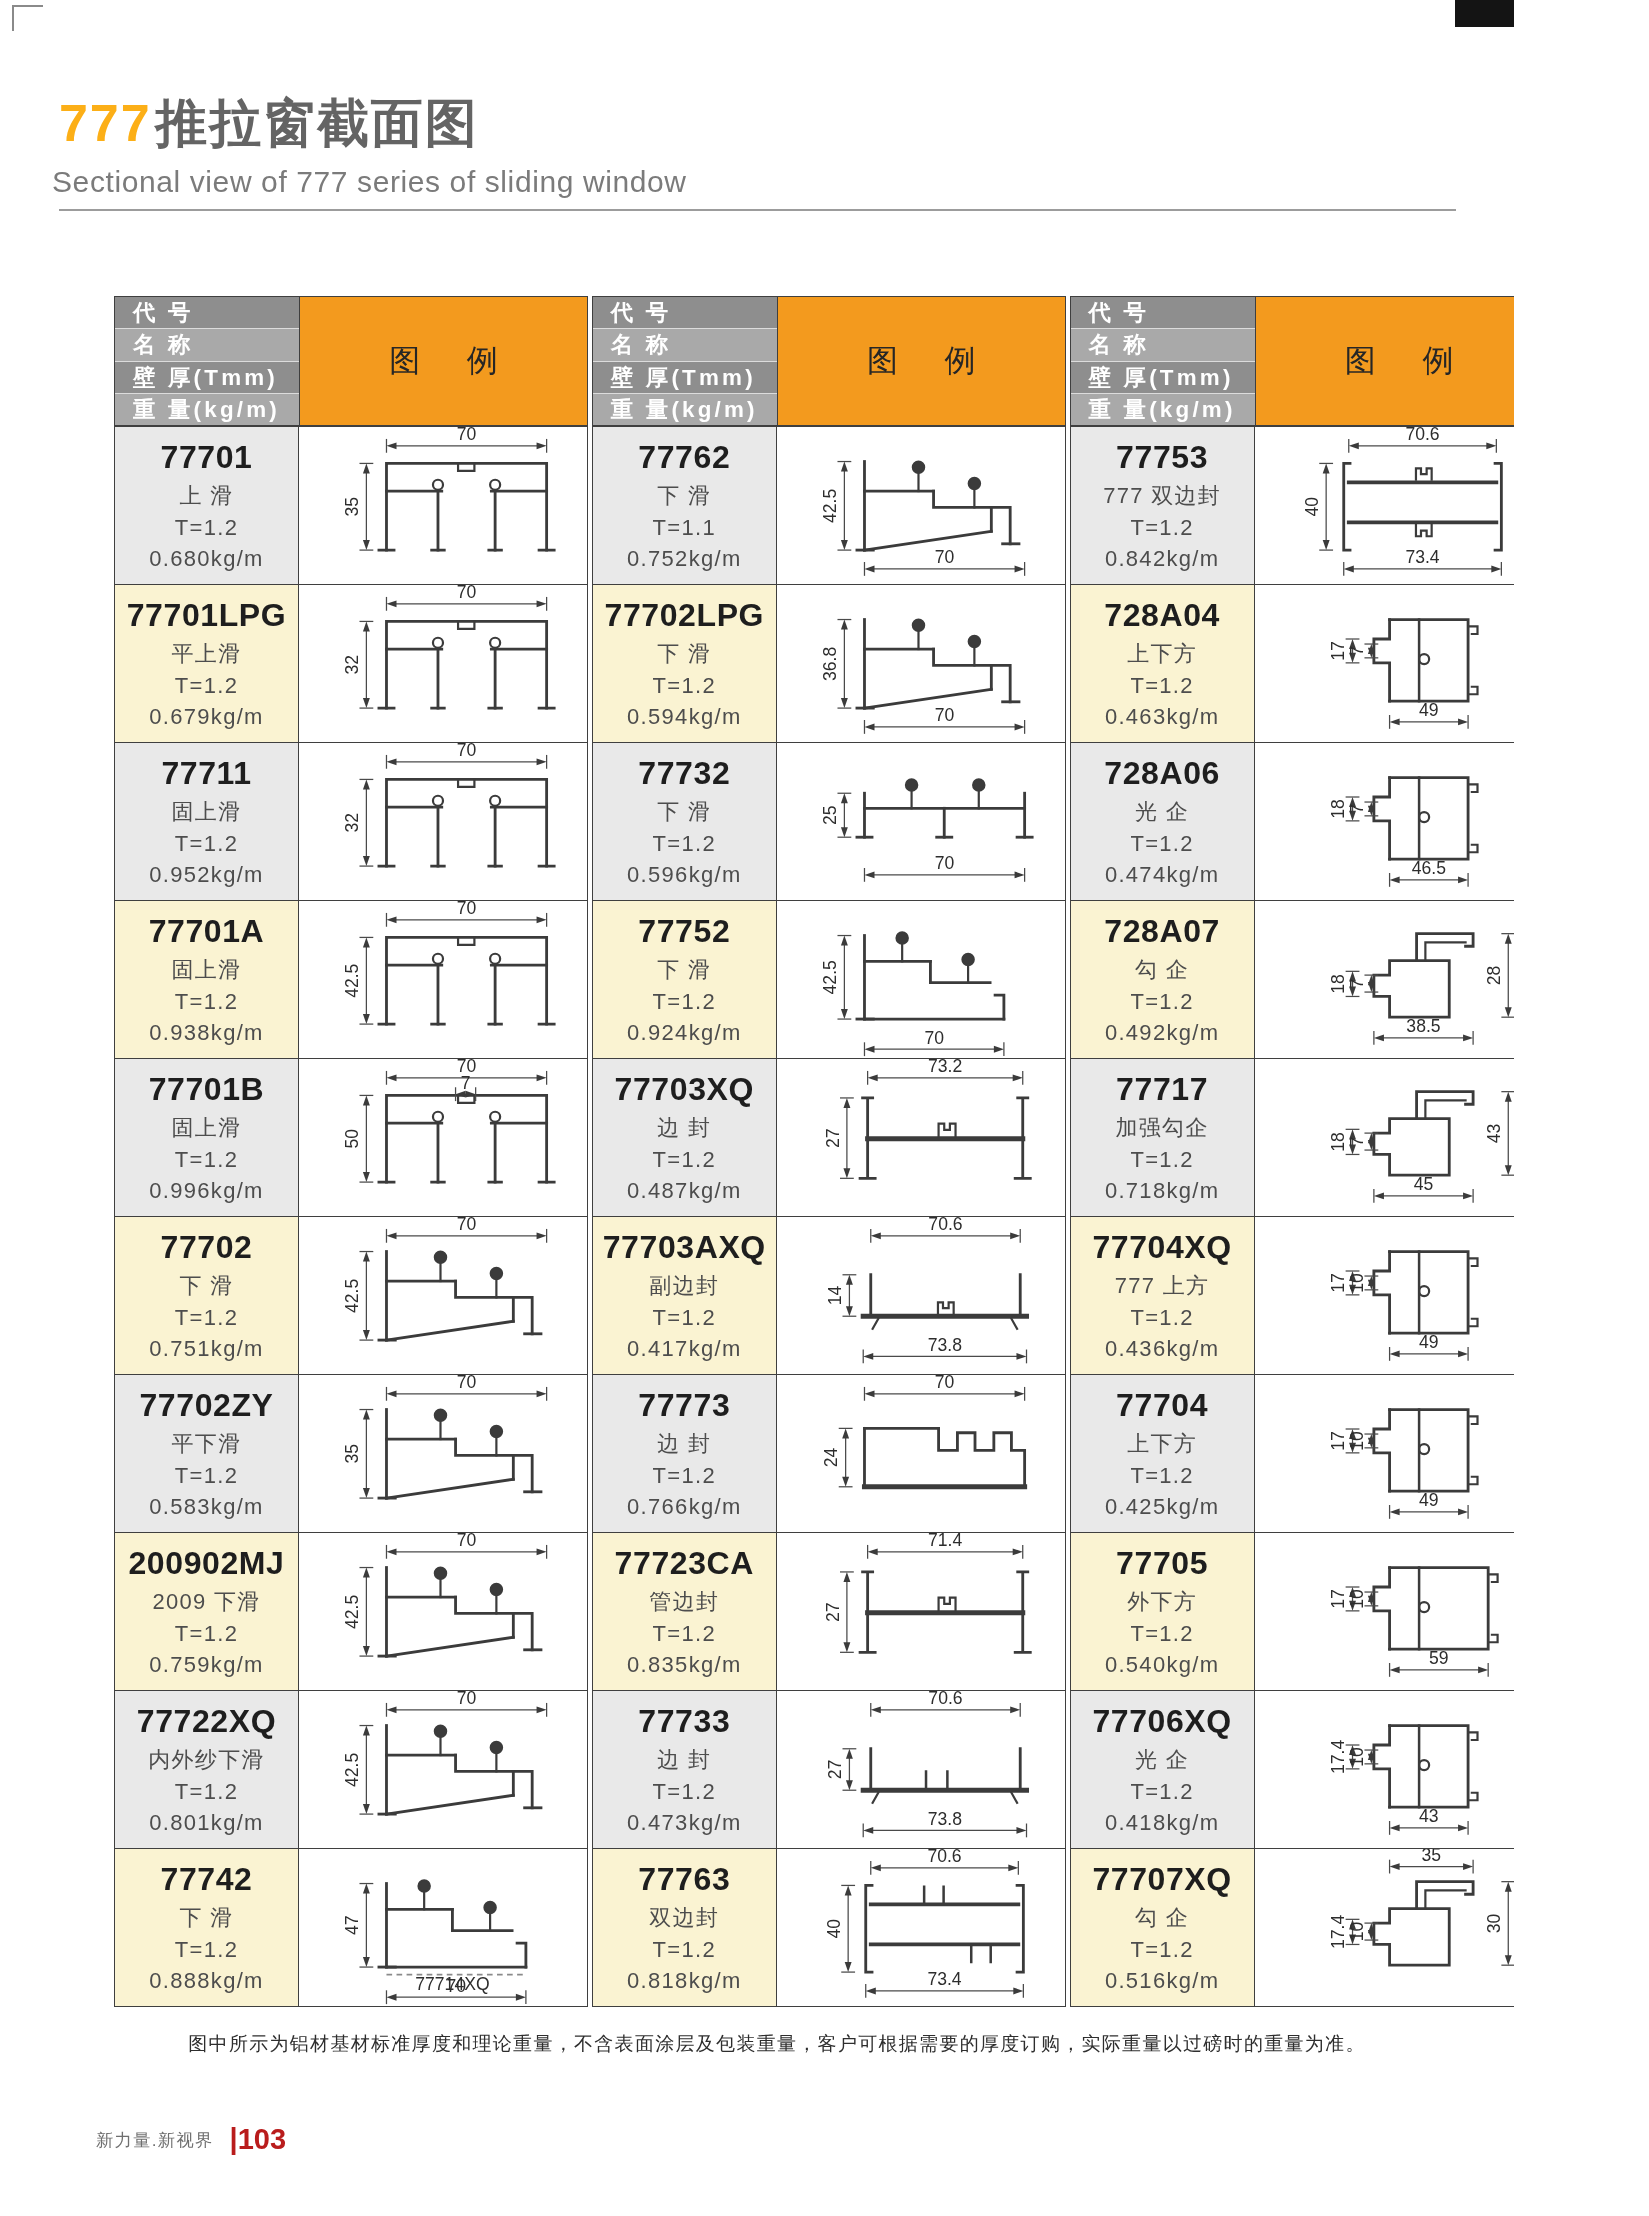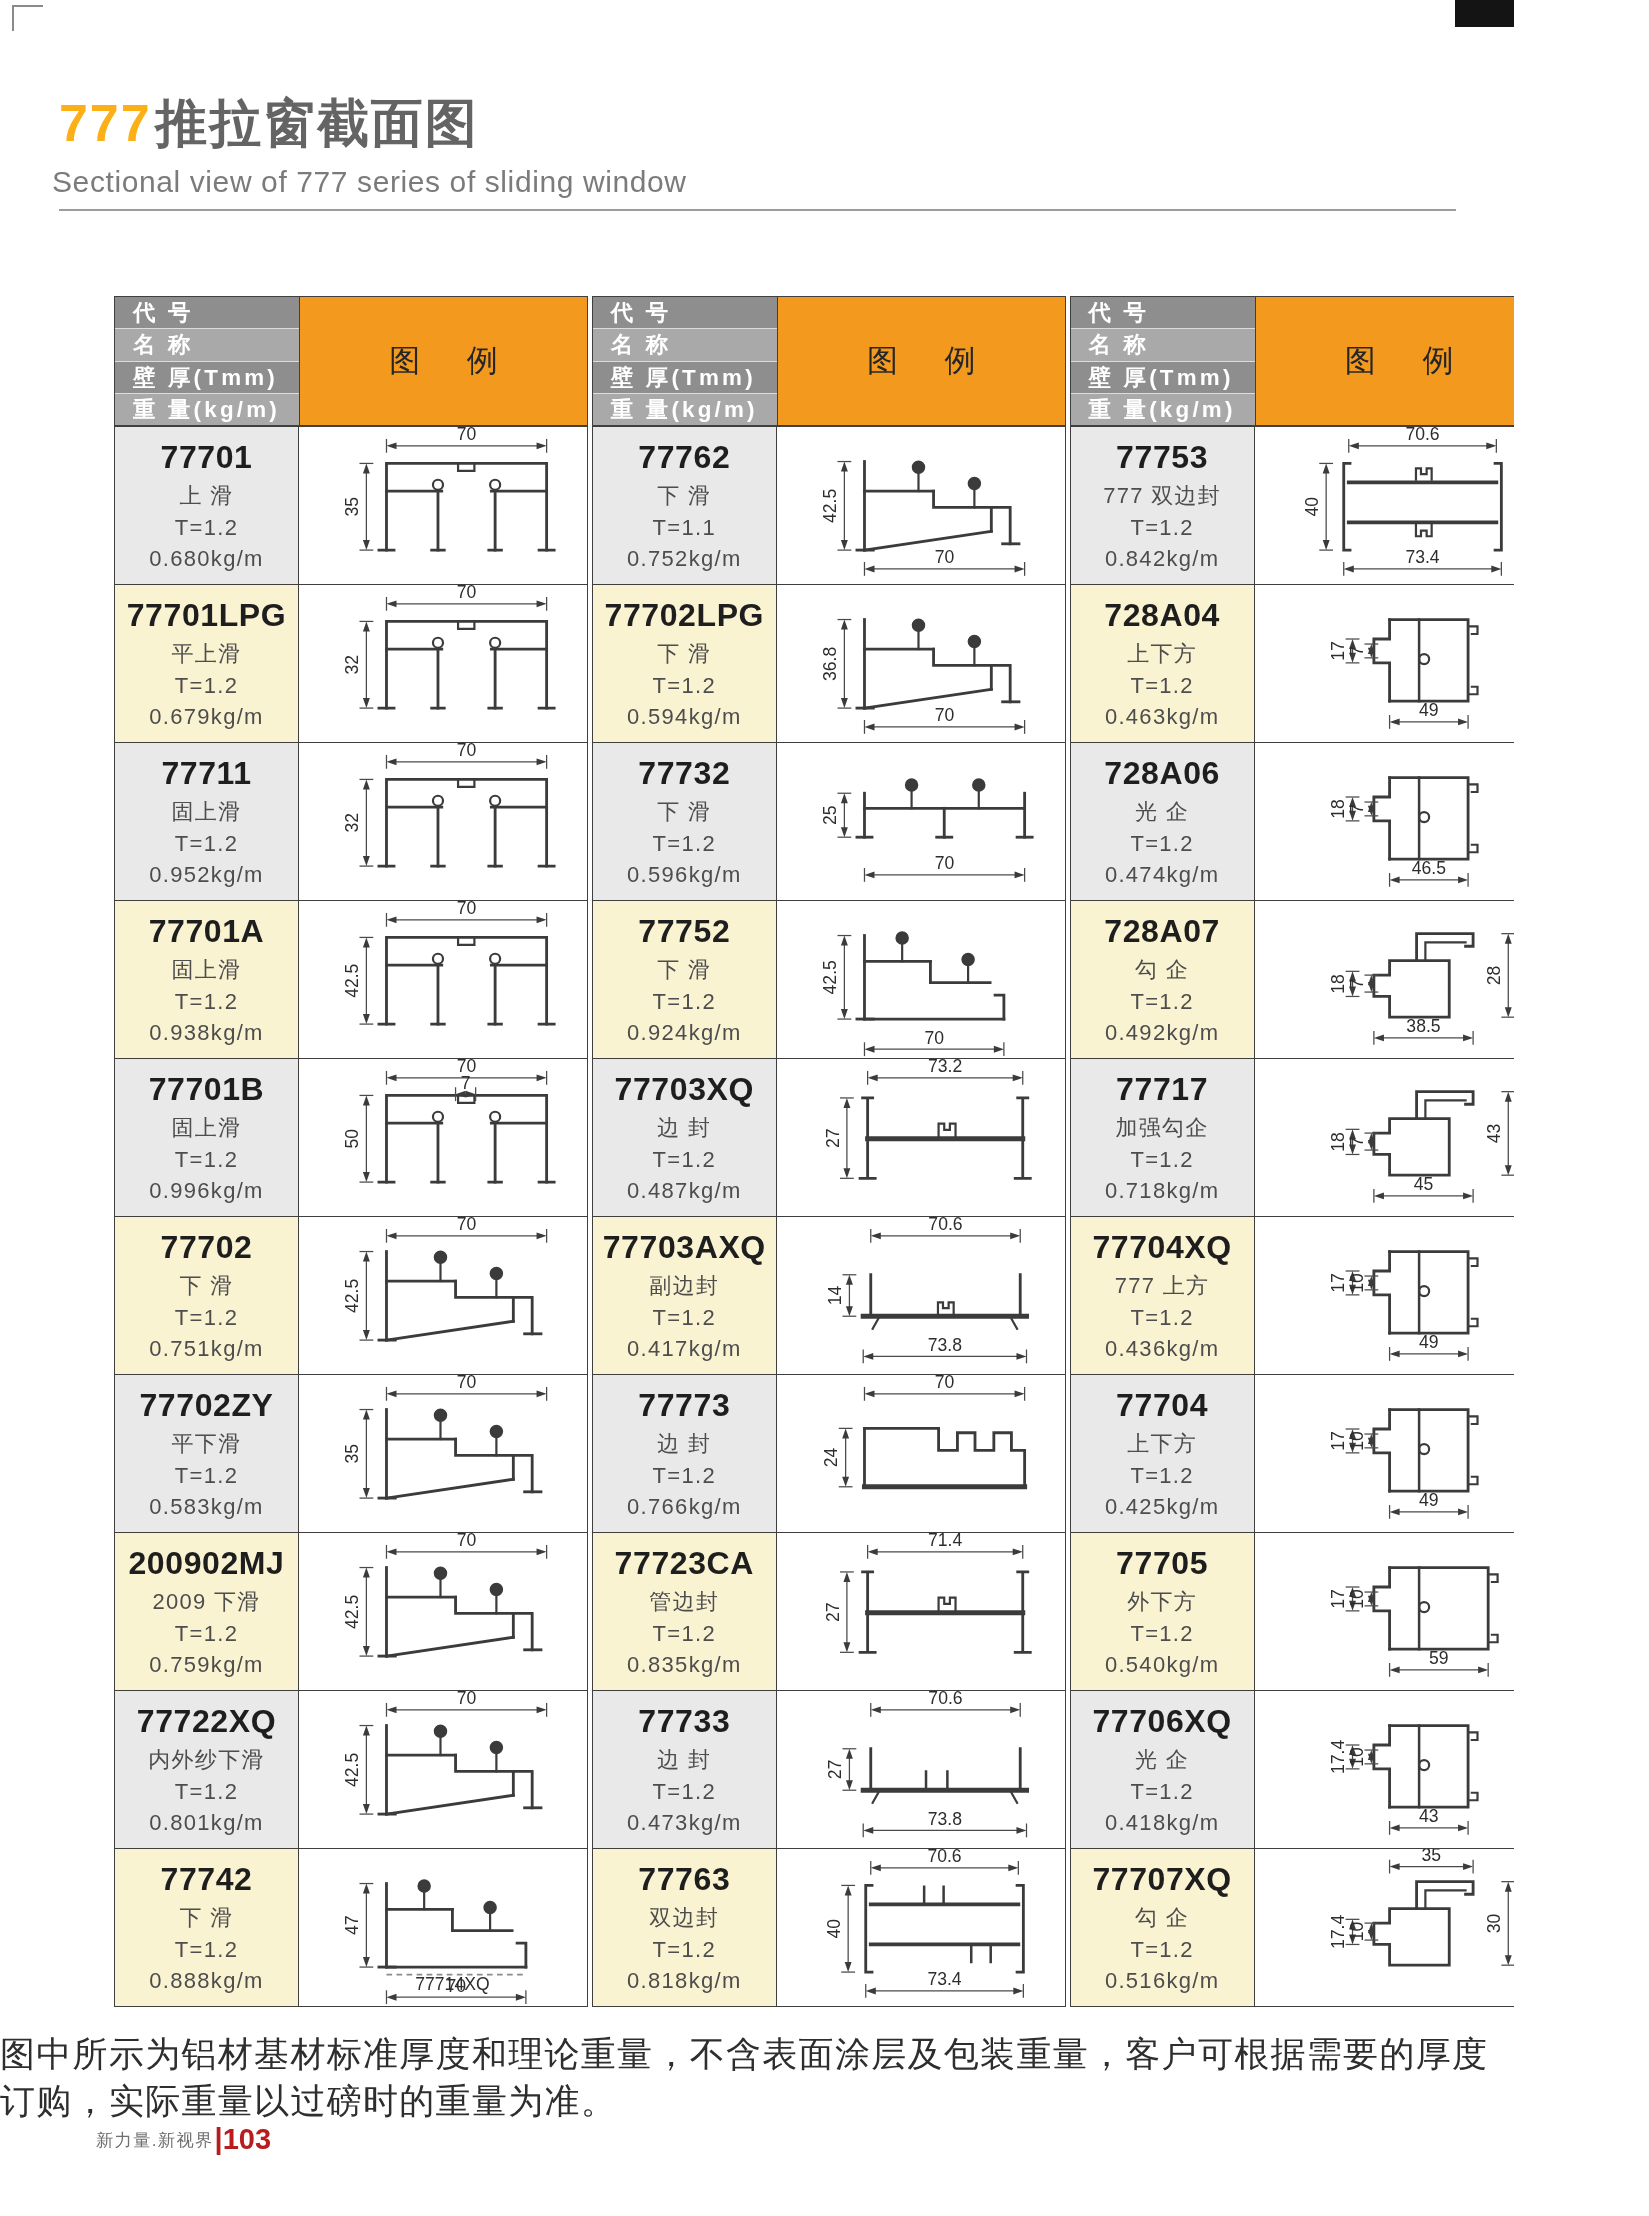--- a/index.html
+++ b/index.html
@@ -29,23 +29,23 @@
               font-size:31px;color:#262626;letter-spacing:19px;text-indent:19px;}
   .row{display:flex;height:157px;border-top:1.3px solid var(--border,#3f3f3f);}
   .info{width:184px;border-right:1.3px solid var(--border,#3f3f3f);display:flex;flex-direction:column;
         justify-content:center;gap:4.5px;text-align:center;box-sizing:border-box;}
   .info.gray{background:var(--row-gray,#E9E9E9);}
   .info.cream{background:var(--row-cream,#FAF3D2);}
   .code{font-size:32px;font-weight:bold;color:#1e1e1e;letter-spacing:0.6px;}
   .meta{font-size:22px;color:#4d4d4d;letter-spacing:1.3px;}
   .diagram{flex:1;background:#fff;display:flex;align-items:center;justify-content:center;}
   
-  .footnote{position:absolute;left:0;right:0;top:2031px;font-size:35px;
-            color:#2e2e2e;letter-spacing:1.3px;}
-  .brand{position:absolute;left:96px;top:2123px;display:flex;align-items:flex-end;gap:1px;}
+  .footnote{position:absolute;left:0;right:0;top:2031px;text-align:center;font-size:19px;
+            color:#2e2e2e;letter-spacing:1.3px;padding-left:40px;}
+  .brand{position:absolute;left:96px;top:2123px;display:flex;align-items:flex-end;gap:16px;}
   .brand .name{font-size:17.3px;color:#6f6f6f;letter-spacing:1.3px;padding-bottom:3.8px;}
   .brand .num{font-size:29px;font-weight:bold;color:#b91c1c;}
 </style>
 </head>
 <body>
 
 <div class="page">
   <div class="mark-tl"></div>
   <div class="mark-tr"></div>
 

